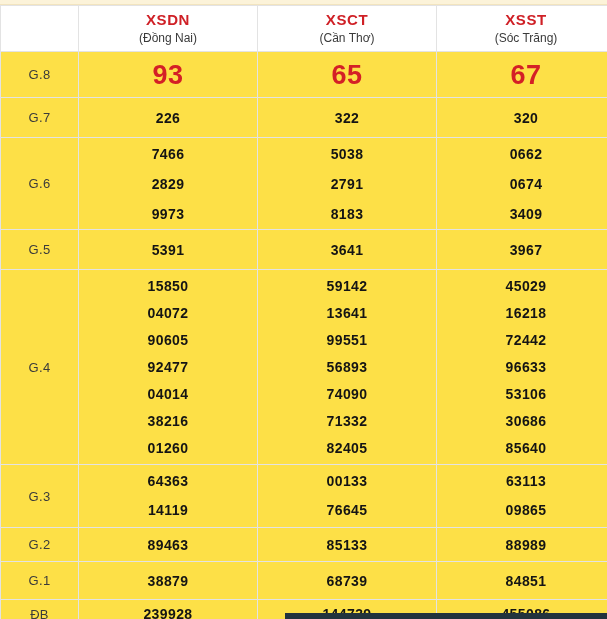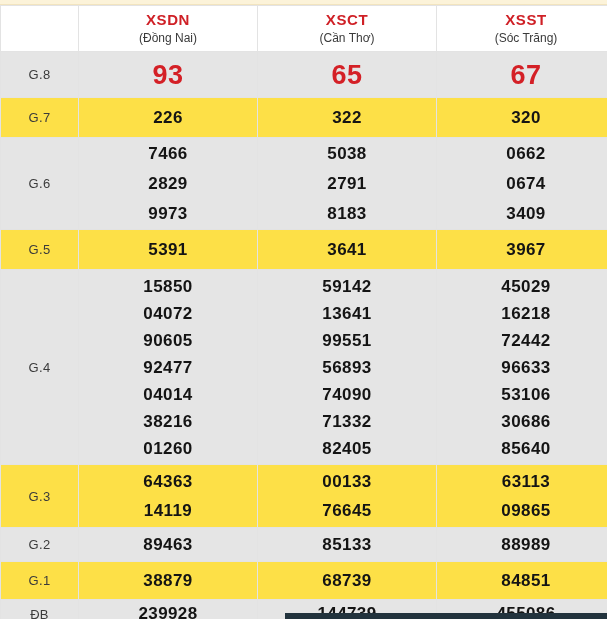--- a/index.html
+++ b/index.html
@@ -80,28 +80,28 @@
     color: #3b3b3b;
     font-size: 13px;
     font-weight: normal;
     letter-spacing: 0.3px;
   }
 
   
   .nums {
     color: #141414;
     font-weight: bold;
-    font-size: 17px;
+    font-size: 14px;
     line-height: 28px;
     letter-spacing: 0.4px;
   }
   .nums span { display: block; }
 
   
-  tr.shaded > td { background: #e5e5e5; }
+  tr.shaded > td { background: #fde047; }
   tr.plain  > td { background: #fde047; }
 
   
   tr.row-g8 .nums {
     color: #d42026;
     font-size: 27px;
     line-height: 32px;
   }
 
   

